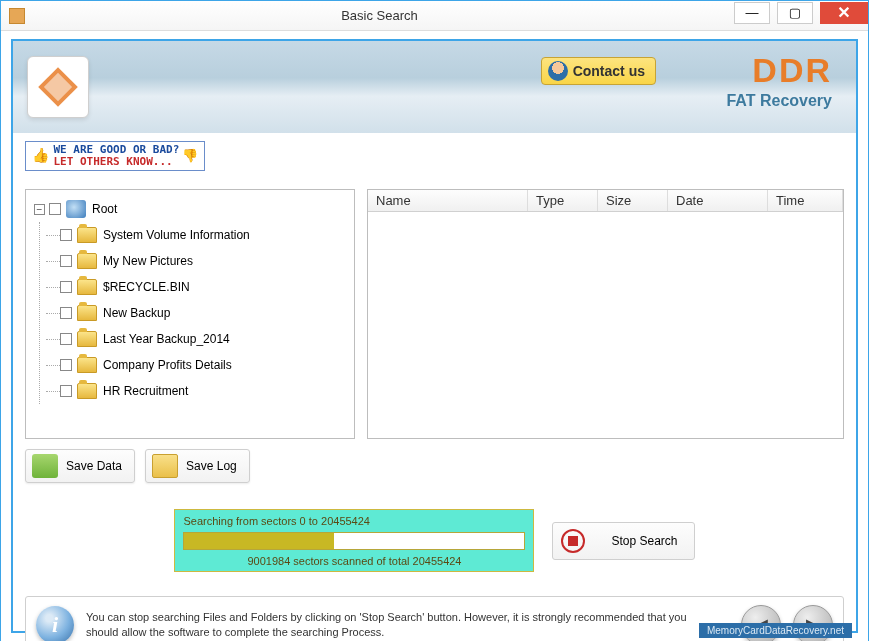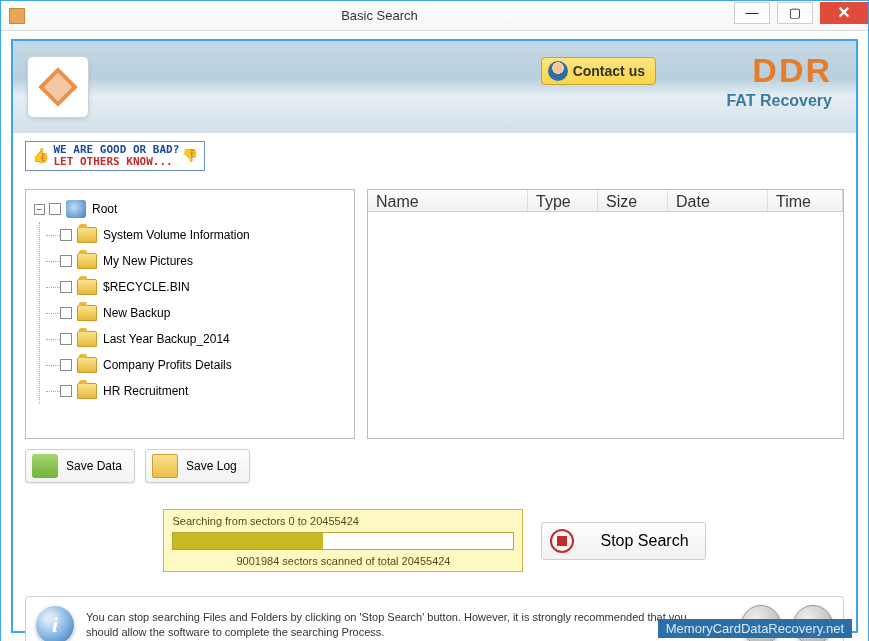--- a/index.html
+++ b/index.html
@@ -33,38 +33,38 @@
 .tree-toggle { width: 11px; height: 11px; border: 1px solid #888; display: flex; align-items: center; justify-content: center; font-size: 10px; margin-right: 4px; cursor: pointer; color: #444; }
 .tree-dotted { border-left: 1px dotted #aaa; margin-left: 5px; padding-left: 0; }
 .tree-child { display: flex; align-items: center; height: 26px; margin-left: 20px; position: relative; }
 .tree-child::before { content: ""; width: 14px; height: 1px; border-top: 1px dotted #aaa; position: absolute; left: -14px; top: 13px; }
 .chk { width: 12px; height: 12px; border: 1px solid #888; margin-right: 5px; background: #fff; }
 .folder-icon { width: 20px; height: 16px; background: linear-gradient(#fbe48a, #e6b83e); border: 1px solid #c99a26; border-radius: 2px 2px 0 0; margin-right: 6px; position: relative; }
 .folder-icon::before { content: ""; position: absolute; top: -4px; left: 1px; width: 8px; height: 4px; background: #e6b83e; border-radius: 2px 2px 0 0; }
 .root-icon { width: 20px; height: 18px; background: radial-gradient(circle at 40% 40%, #c2dff5, #3d7dbd); border-radius: 3px; margin-right: 6px; }
 .list-panel { flex: 1; height: 250px; border: 1px solid #bdbdbd; background: #fff; }
 .list-header { display: flex; height: 22px; background: linear-gradient(#fdfdfd, #f0f0f0); border-bottom: 1px solid #d0d0d0; }
-.list-col { border-right: 1px solid #ddd; padding: 3px 8px; font-size: 16px; color: #333; }
+.list-col { border-right: 1px solid #ddd; padding: 3px 8px; font-size: 13px; color: #333; }
 .btn-row { display: flex; gap: 10px; margin-top: 10px; }
 .action-btn { display: flex; align-items: center; gap: 8px; border: 1px solid #cfcfcf; background: linear-gradient(#fdfdfd, #f2f2f2); padding: 4px 12px 4px 6px; border-radius: 3px; cursor: pointer; font-size: 12px; box-shadow: 0 1px 2px rgba(0,0,0,0.08); }
 .save-icon { width: 26px; height: 24px; background: linear-gradient(#a7d66e, #6fb33a); border-radius: 3px; position: relative; }
 .log-icon { width: 26px; height: 24px; background: linear-gradient(#f9e08a, #eac04a); border-radius: 2px; border: 1px solid #c9a030; position: relative; }
 .progress-section { margin-top: 26px; display: flex; align-items: center; justify-content: center; gap: 18px; }
-.progress-box { width: 360px; background: #fef9c3; border: 1px solid #cdb940; padding: 5px 8px 4px; font-size: 11px; color: #5a4a14; }
+.progress-box { width: 360px; background: #5eead4; border: 1px solid #cdb940; padding: 5px 8px 4px; font-size: 11px; color: #5a4a14; }
 .progress-bar-track { height: 18px; background: #fff; border: 1px solid #b6a63a; margin: 5px 0; position: relative; }
 .progress-bar-fill { height: 100%; background: #c8b824; width: 44%; }
 .progress-status { text-align: center; font-size: 11px; }
-.stop-btn { display: flex; align-items: center; gap: 26px; border: 1px solid #cfcfcf; background: linear-gradient(#fdfdfd, #f2f2f2); padding: 6px 16px 6px 8px; border-radius: 3px; cursor: pointer; font-size: 16px; }
+.stop-btn { display: flex; align-items: center; gap: 26px; border: 1px solid #cfcfcf; background: linear-gradient(#fdfdfd, #f2f2f2); padding: 6px 16px 6px 8px; border-radius: 3px; cursor: pointer; font-size: 12px; }
 .stop-icon { width: 24px; height: 24px; border: 2px solid #c62a2a; border-radius: 50%; display: flex; align-items: center; justify-content: center; }
 .stop-icon::after { content: ""; width: 10px; height: 10px; background: #c62a2a; }
 .info-bar { margin: 16px 12px 0; border: 1px solid #cfcfcf; background: #fff; border-radius: 3px; padding: 8px 10px; display: flex; align-items: center; gap: 12px; }
 .info-icon { width: 38px; height: 38px; border-radius: 50%; background: radial-gradient(circle at 35% 32%, #dceaf6 10%, #7db2e0 55%, #356da6); display: flex; align-items: center; justify-content: center; color: #fff; font-family: Georgia, serif; font-style: italic; font-weight: bold; font-size: 22px; box-shadow: 0 2px 4px rgba(0,0,0,0.25); flex-shrink: 0; }
 .info-text { font-size: 11px; color: #333; line-height: 1.4; flex: 1; padding-right: 12px; }
 .nav-btn { width: 40px; height: 40px; border-radius: 50%; background: radial-gradient(circle at 35% 30%, #eee, #aaa); border: 1px solid #999; display: flex; align-items: center; justify-content: center; cursor: pointer; box-shadow: 0 2px 4px rgba(0,0,0,0.2); font-size: 18px; color: #444; flex-shrink: 0; }
-.watermark { position: absolute; right: 16px; bottom: 2px; background: #2c6ea8; color: #d9e8f4; font-family: Verdana, sans-serif; font-size: 13px; padding: 2px 8px; }
+.watermark { position: absolute; right: 16px; bottom: 2px; background: #2c6ea8; color: #d9e8f4; font-family: Verdana, sans-serif; font-size: 10px; padding: 2px 8px; }
 </style>
 </head>
 <body>
 
 <div class="window">
   <div class="titlebar">
     <div class="title-icon"></div>
     <div class="title-text">Basic Search</div>
     <div class="win-btn win-min">—</div>
     <div class="win-btn win-max">▢</div>

